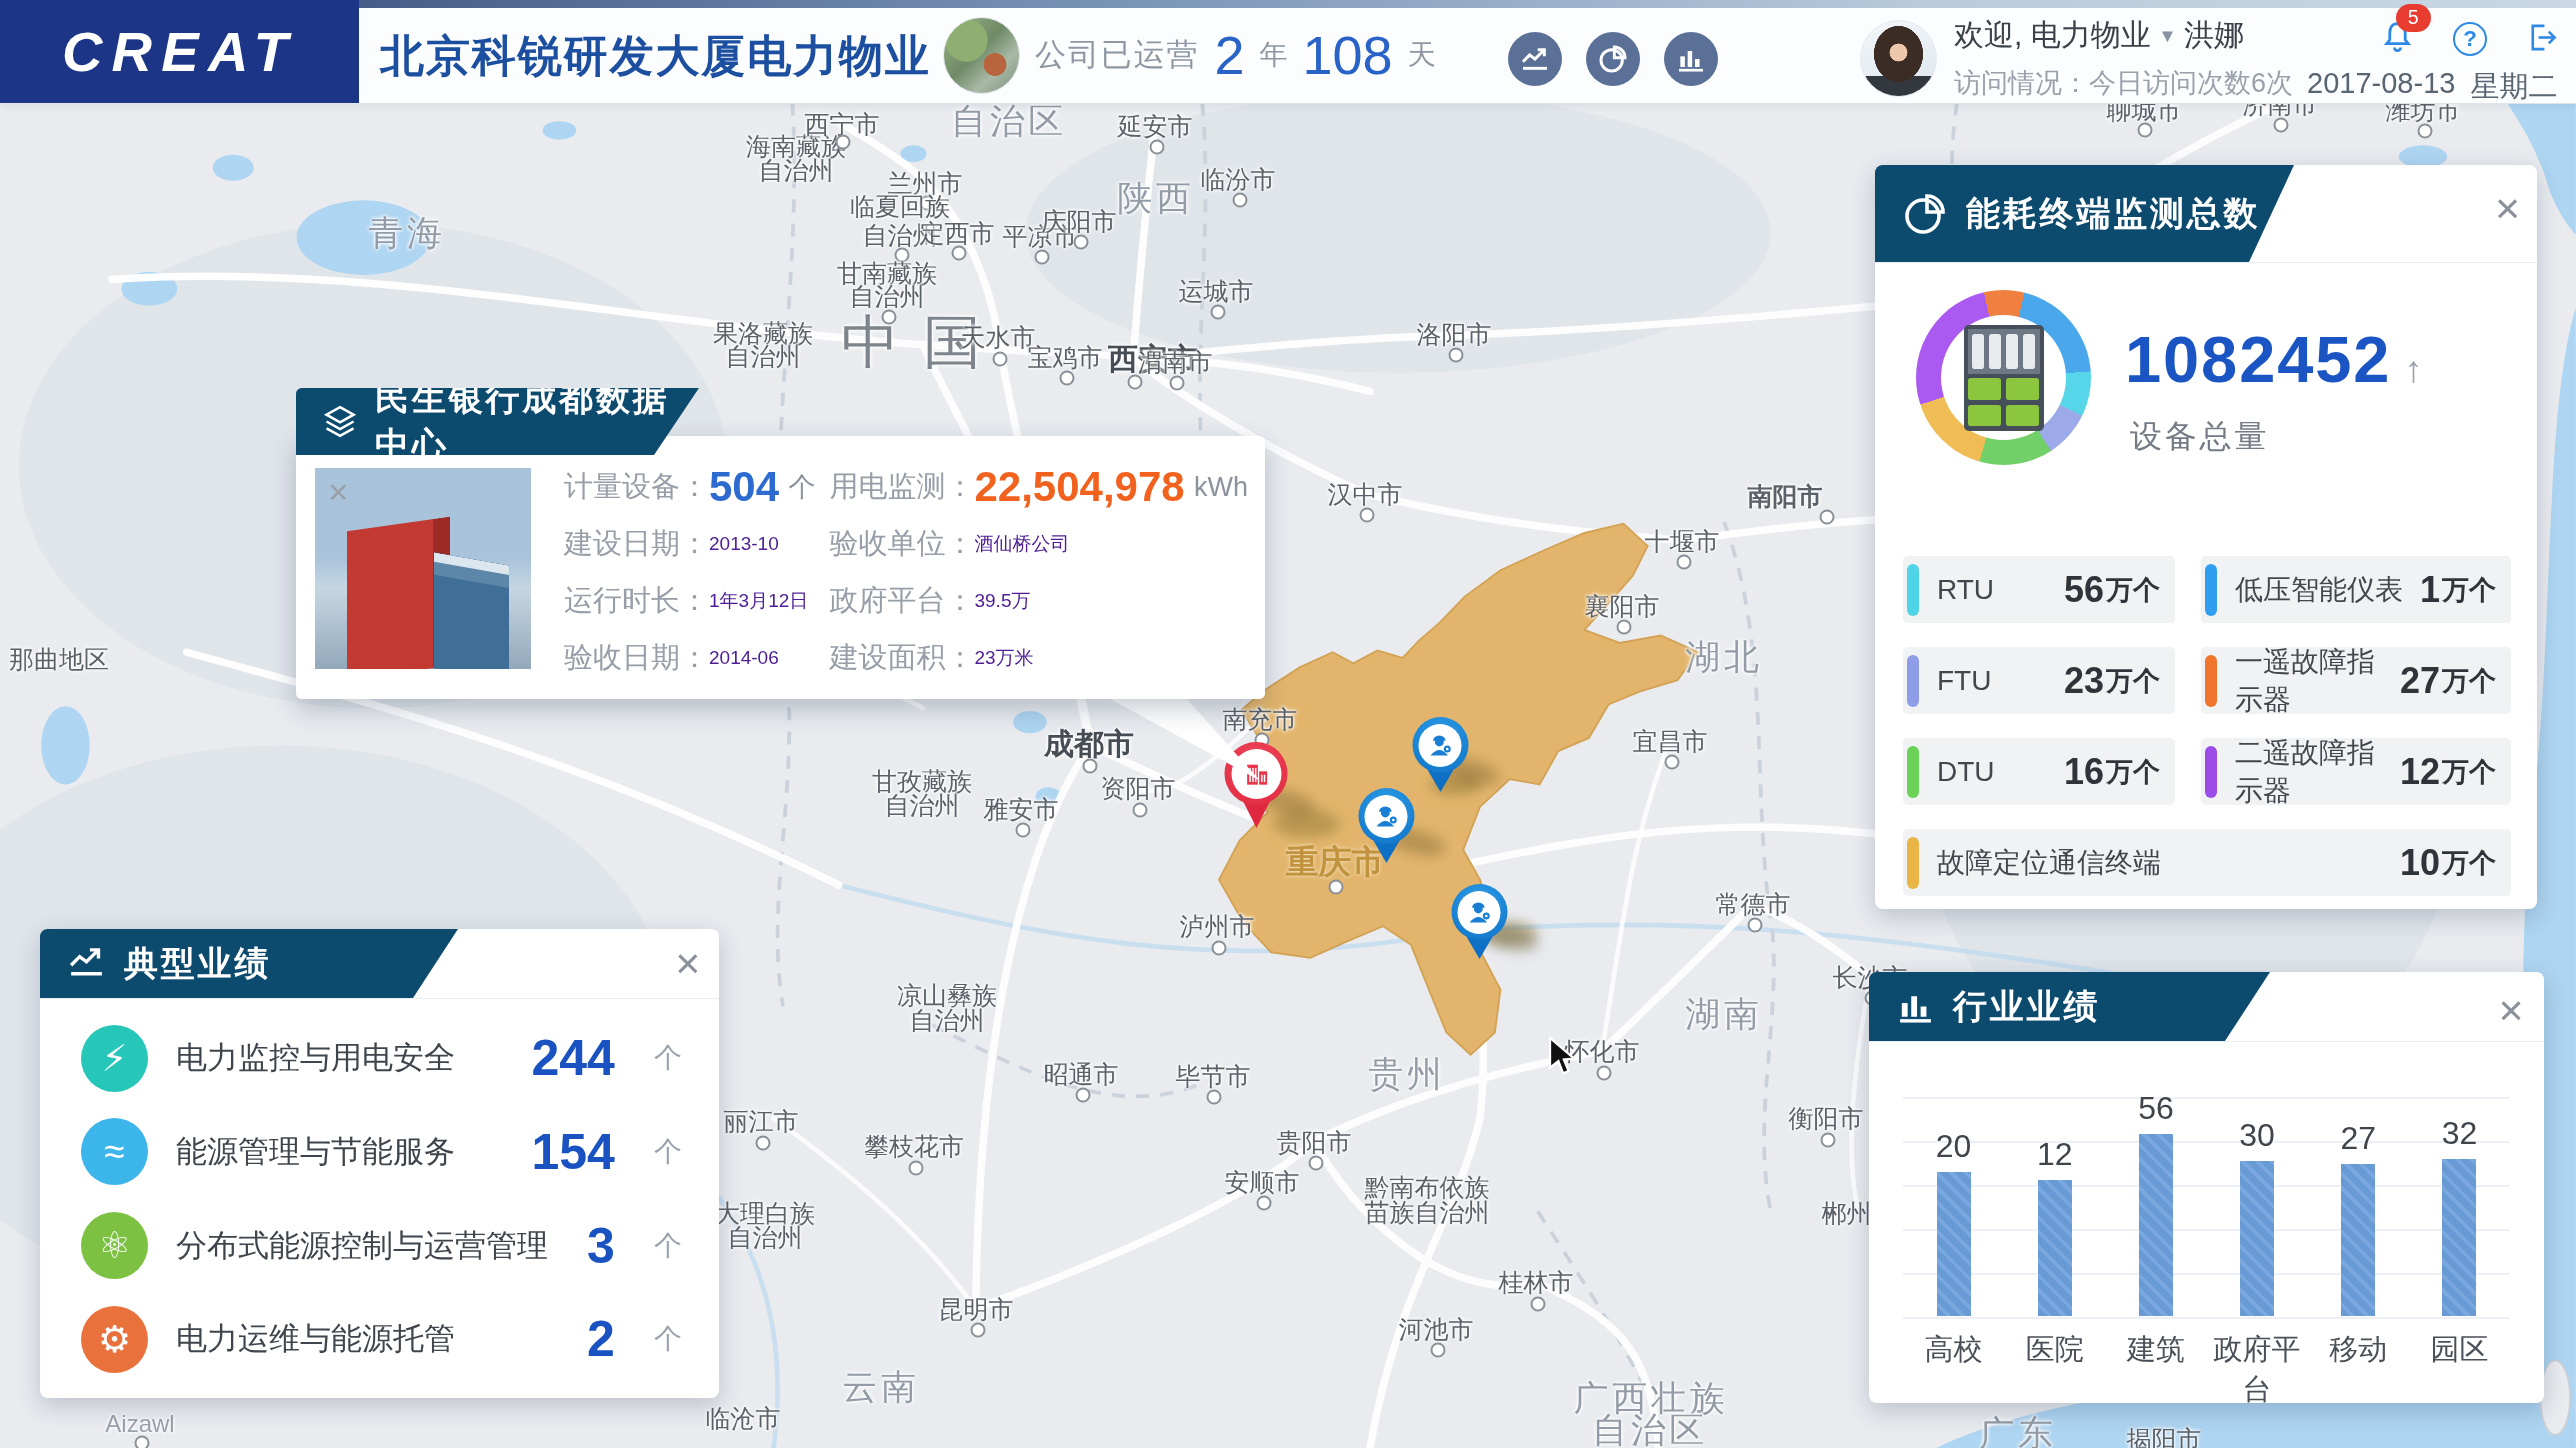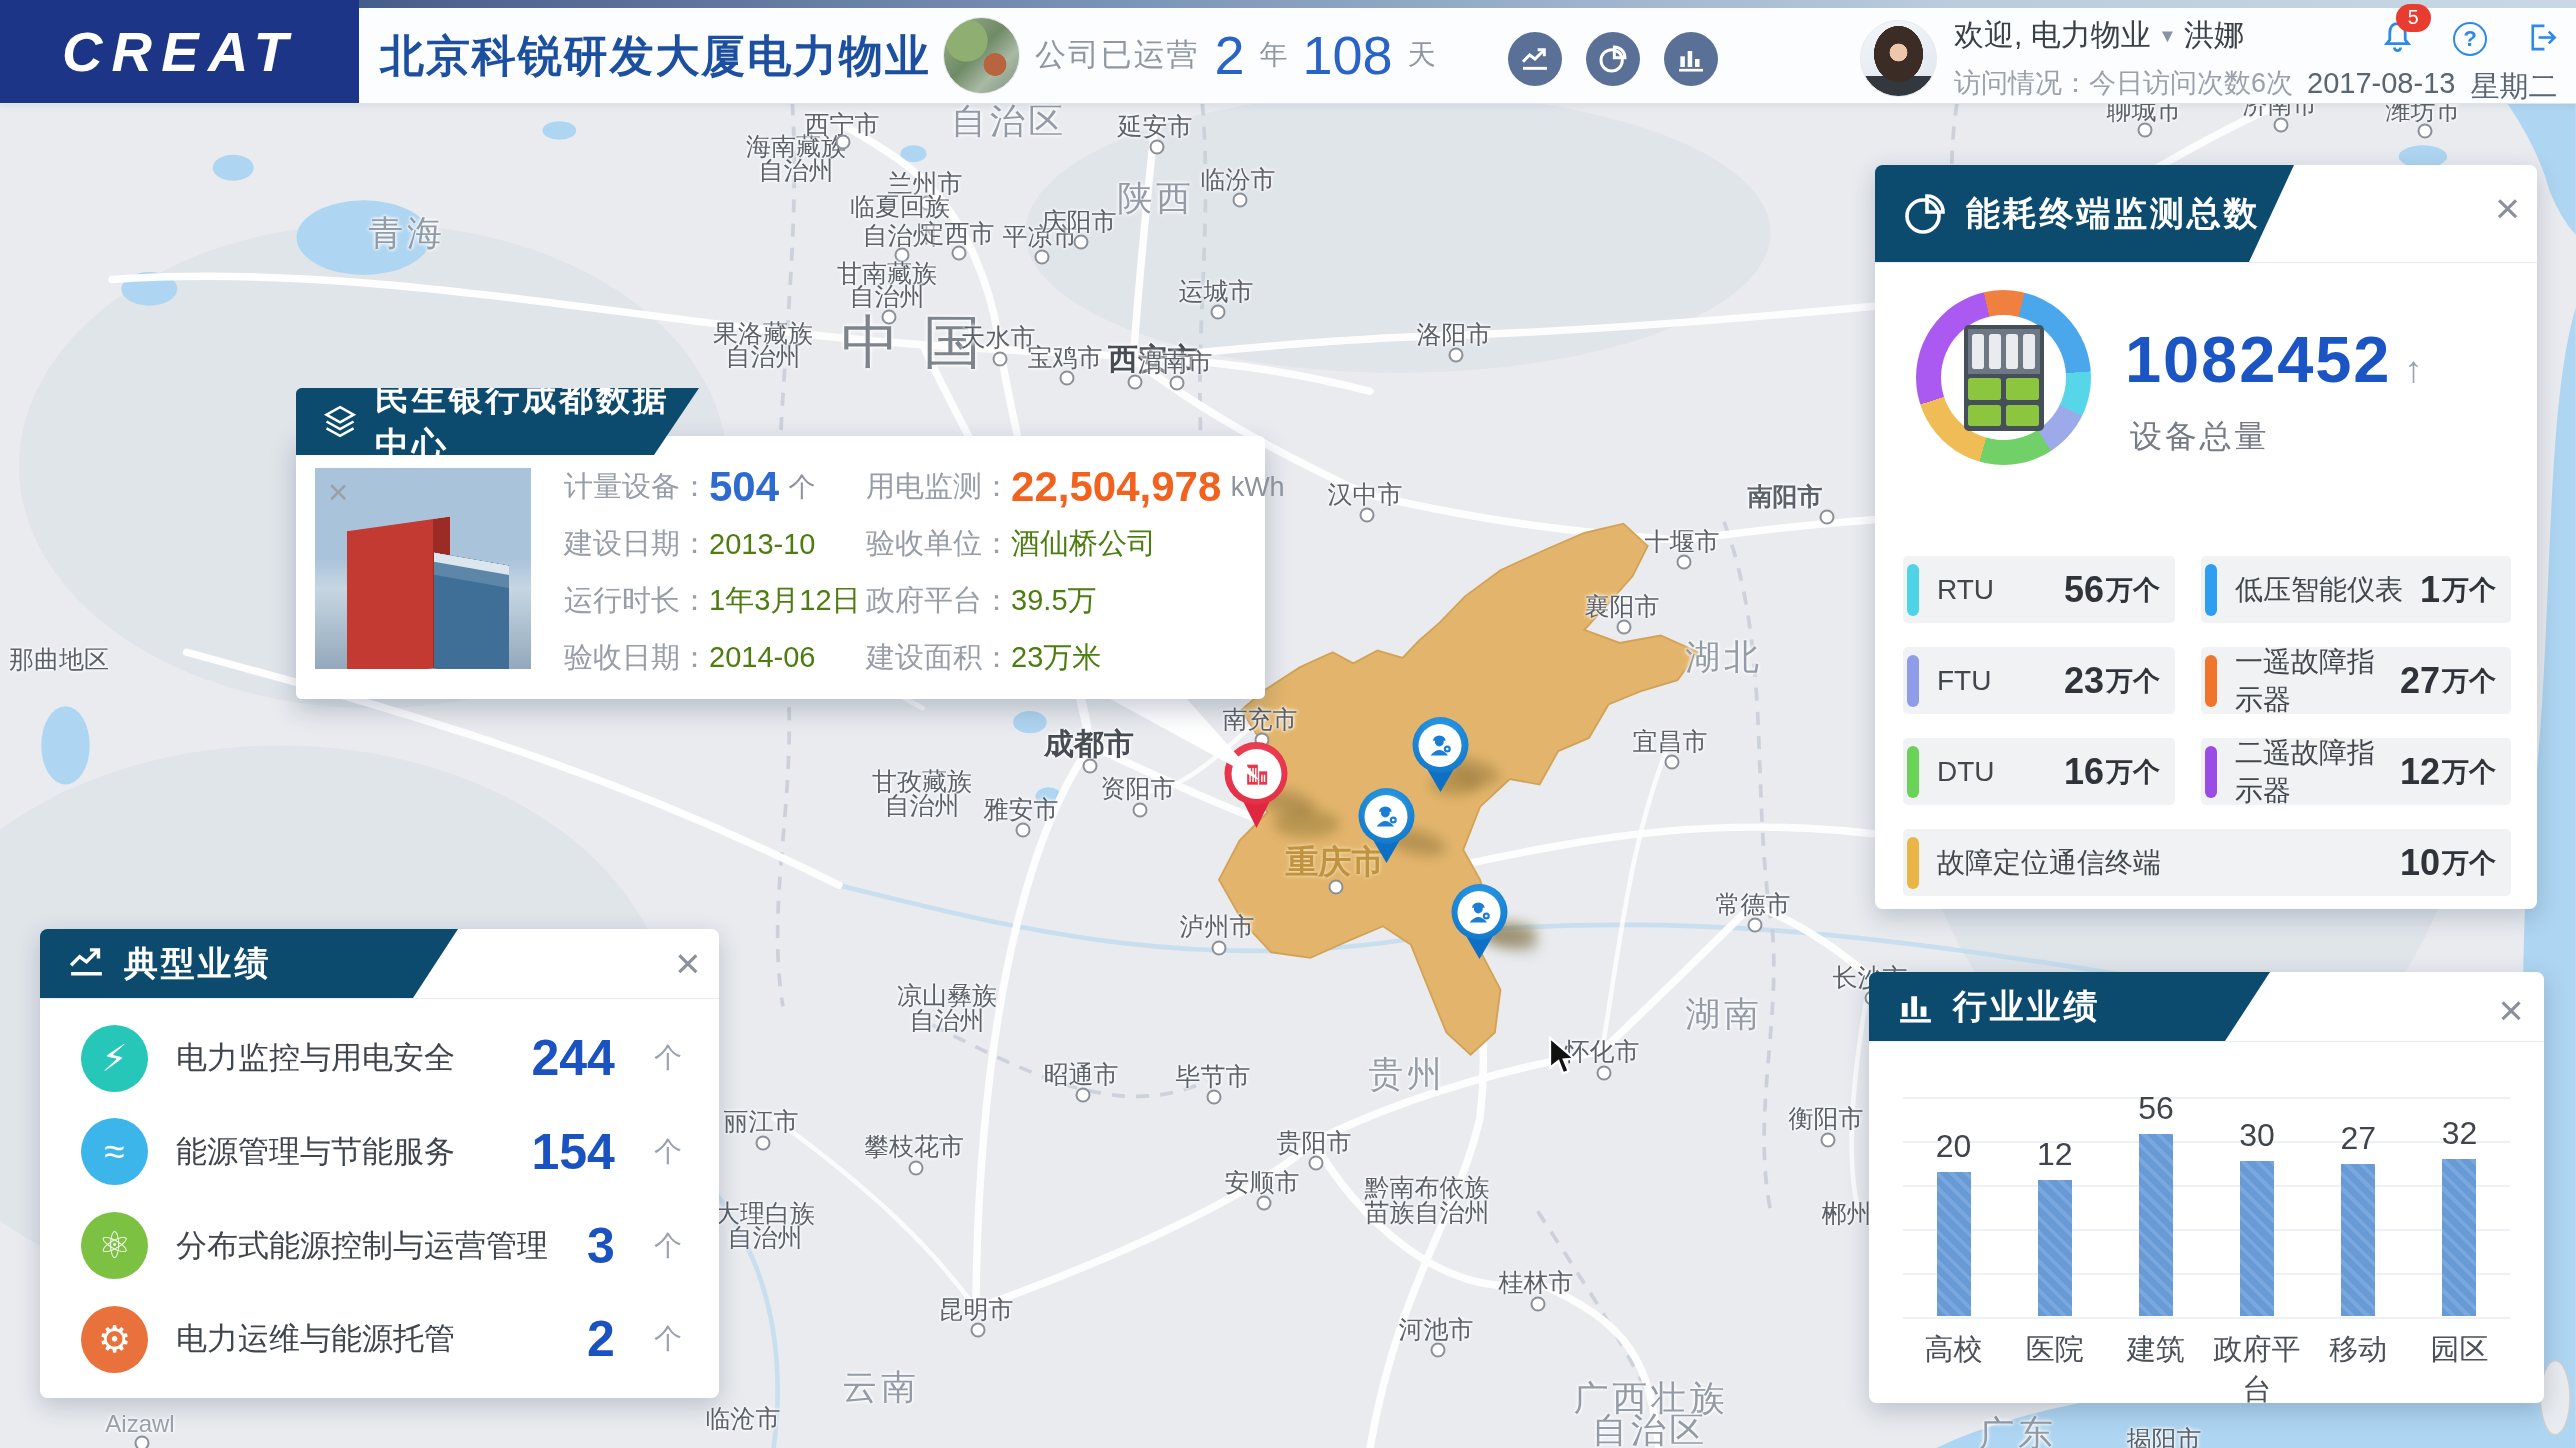--- a/index.html
+++ b/index.html
@@ -144,21 +144,21 @@
       transform:skewY(-8deg);box-shadow:inset -17px 0 0 #9c2b26;}
   .ph-b2{position:absolute;left:119px;top:91px;width:75px;height:116px;background:#3f6f96;
       transform:skewY(10deg);box-shadow:inset 0 9.3px 0 #dce6ee, inset 0 22.4px 0 #5d87a8;}
   .ph-b3{position:absolute;left:56px;top:89px;width:32px;height:112px;background:#274b66;
       box-shadow:24px 7.5px 0 #2f5a78;}
   .popup-close{position:absolute;left:32px;top:84px;z-index:3;font-size:35px;color:#99a0a8;cursor:pointer;}
   .pgrid{position:absolute;left:268px;top:71px;right:17px;bottom:13px;display:grid;
         grid-auto-flow:column;grid-template-rows:repeat(4,1fr);grid-template-columns:1fr 1.22fr;column-gap:5.6px;}
   .field{display:flex;align-items:center;white-space:nowrap;}
   .flabel{font-size:29px;color:#979ea8;}
-  .fvalue{font-size:29px;color:#4d7c0f;}
+  .fvalue{font-size:19px;color:#4c1d95;}
   .fvalue.blue{font-size:42px;font-weight:bold;color:#2e6bd0;}
   .fvalue.orange{font-size:42px;font-weight:bold;color:#f2621f;}
   .funit{font-size:27px;color:#8b929c;margin-left:9.3px;}
   .tailsvg{position:absolute;left:0;top:0;z-index:7;pointer-events:none;}
 </style>
 </head>
 <body>
 
 <div class="map-root">
   <svg class="basemap" width="2576" height="1448" viewBox="0 0 2764 1554">

